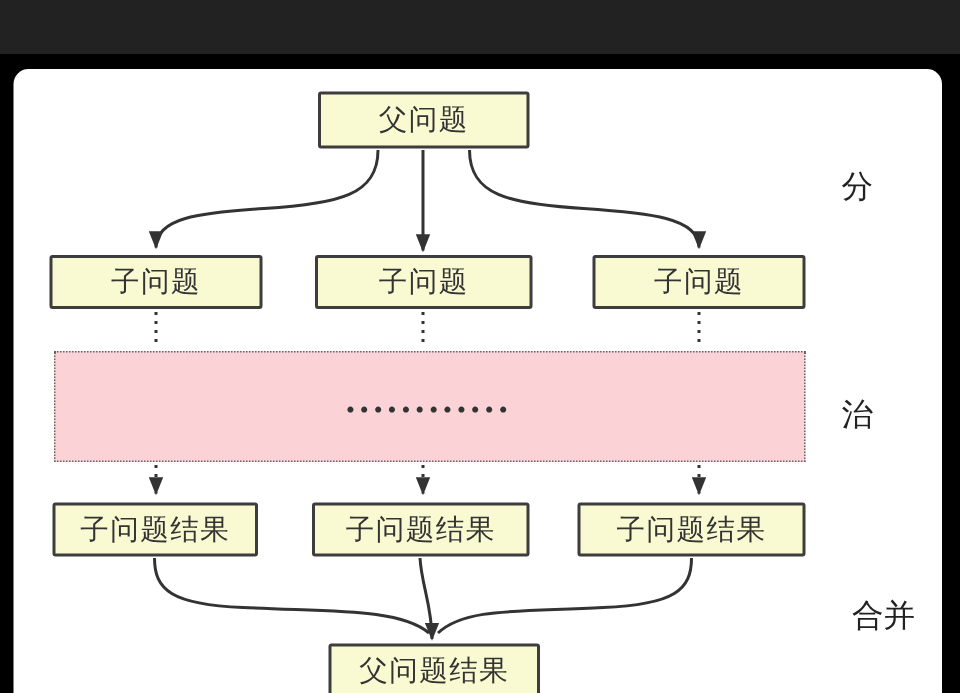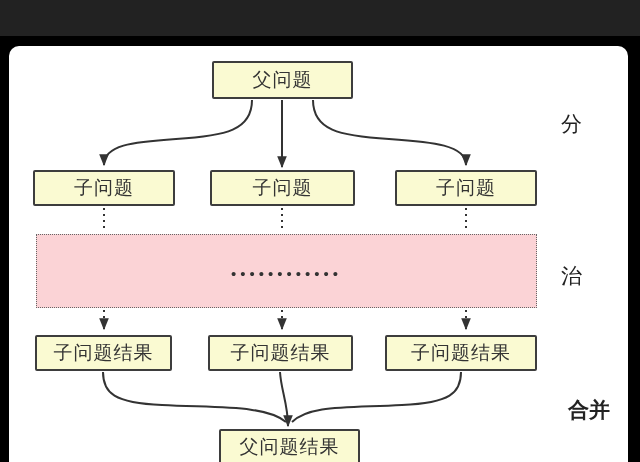--- a/index.html
+++ b/index.html
@@ -60,21 +60,21 @@
     white-space:nowrap;
   }
   .stage-label{
     position:absolute;
     font-size:21px;
     color:var(--label_text,#222);
     white-space:nowrap;
   }
   .label-divide {left:561px;top:74px;}
   .label-conquer{left:561px;top:226px;}
-  .label-merge  {left:568px;top:360px;font-weight:bold;}
+  .label-merge  {left:568px;top:360px;}
   .watermark{
     position:absolute;
     left:0;right:12px;top:430px;
     text-align:right;
     font-size:19px;
     color:var(--watermark_text,#c9c9c9);
     letter-spacing:0.5px;
     white-space:nowrap;
   }
 </style>

